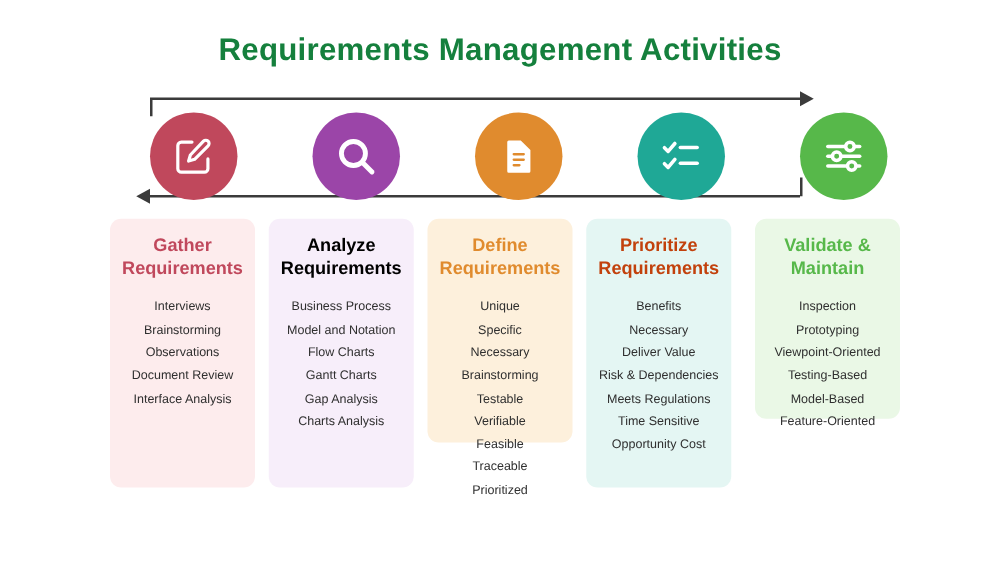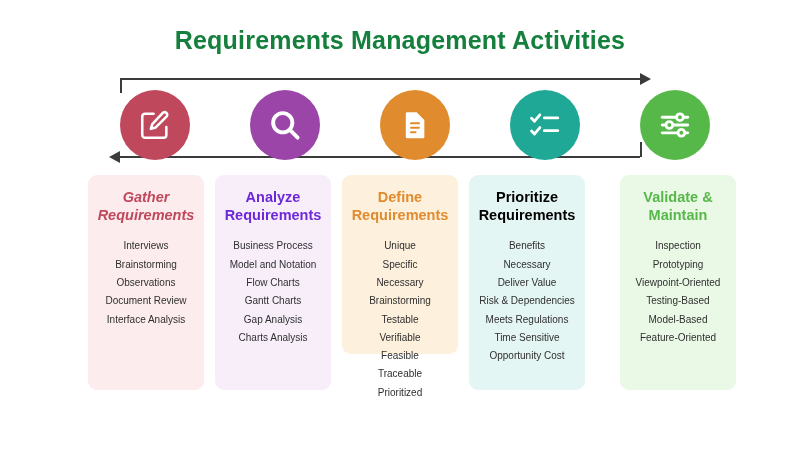--- a/index.html
+++ b/index.html
@@ -183,32 +183,32 @@
           <circle cx="8" cy="12" r="2.4" fill="#57b84a"></circle>
           <circle cx="16.5" cy="17.5" r="2.4" fill="#57b84a"></circle>
         </svg>
       </span>
     </div>
   </div>
 
   <div id="columns">
 
     <div class="col" style="left:0px;background:#fdeced;height:215px;">
-      <div class="col-title" style="color:#c0485c;font-style:italic;">Gather Requirements</div>
+      <div class="col-title" style="color:#c0485c;">Gather Requirements</div>
       <ul class="col-list">
         <li>Interviews</li>
         <li>Brainstorming</li>
         <li>Observations</li>
         <li>Document Review</li>
         <li>Interface Analysis</li>
       </ul>
     </div>
 
     <div class="col" style="left:127px;background:#f7eefa;height:215px;">
-      <div class="col-title" style="color:#6d28d9;">Analyze Requirements</div>
+      <div class="col-title" style="color:#000000;">Analyze Requirements</div>
       <ul class="col-list">
         <li>Business Process</li>
         <li>Model and Notation</li>
         <li>Flow Charts</li>
         <li>Gantt Charts</li>
         <li>Gap Analysis</li>
         <li>Charts Analysis</li>
       </ul>
     </div>
 
@@ -221,33 +221,33 @@
         <li>Brainstorming</li>
         <li>Testable</li>
         <li>Verifiable</li>
         <li>Feasible</li>
         <li>Traceable</li>
         <li>Prioritized</li>
       </ul>
     </div>
 
     <div class="col" style="left:381px;background:#e4f6f3;height:215px;">
-      <div class="col-title" style="color:#000000;">Prioritize Requirements</div>
+      <div class="col-title" style="color:#c2410c;">Prioritize Requirements</div>
       <ul class="col-list">
         <li>Benefits</li>
         <li>Necessary</li>
         <li>Deliver Value</li>
         <li>Risk &amp; Dependencies</li>
         <li>Meets Regulations</li>
         <li>Time Sensitive</li>
         <li>Opportunity Cost</li>
       </ul>
     </div>
 
-    <div class="col" style="left:532px;background:#eaf8e6;height:215px;">
+    <div class="col" style="left:516px;background:#eaf8e6;height:160px;">
       <div class="col-title" style="color:#57b84a;">Validate &amp; Maintain</div>
       <ul class="col-list">
         <li>Inspection</li>
         <li>Prototyping</li>
         <li>Viewpoint-Oriented</li>
         <li>Testing-Based</li>
         <li>Model-Based</li>
         <li>Feature-Oriented</li>
       </ul>
     </div>

